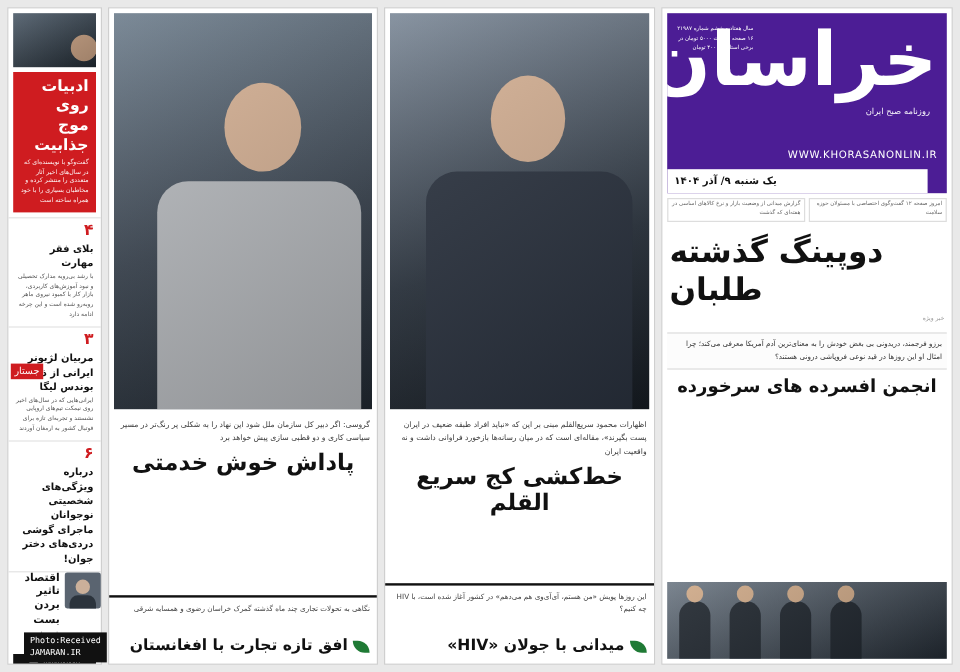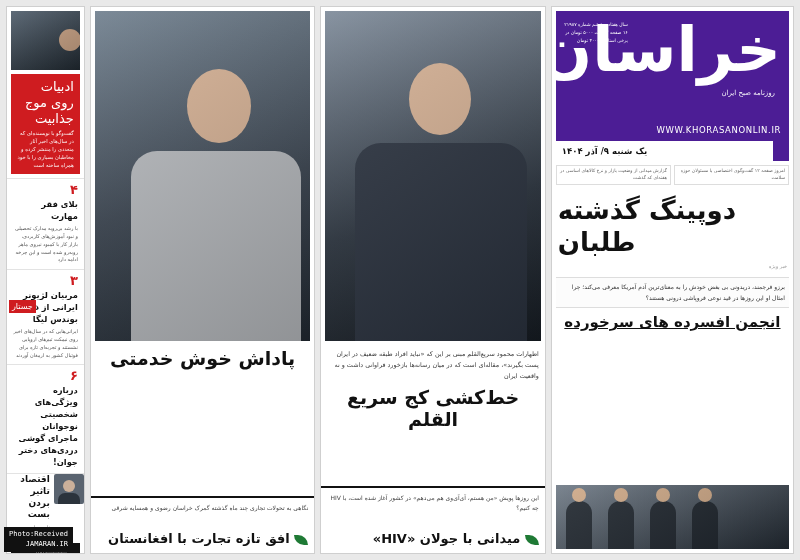--- a/index.html
+++ b/index.html
@@ -50,21 +50,21 @@
     width: 22px; height: 22px; border-radius: 50%;
     background: #c9a284;
   }
   .sb-red {
     background: #cf1c20;
     color: #fff;
     margin: 0 4px 4px 4px;
     padding: 5px 6px;
   }
   .sb-red .t1 {
-    font-size: 13px; font-weight: normal; line-height: 1.25;
+    font-size: 13px; font-weight: bold; line-height: 1.25;
   }
   .sb-red .t2 {
     font-size: 5.2px; line-height: 1.5; margin-top: 3px; opacity: .95;
   }
   .sb-item {
     padding: 4px 6px 5px 6px;
     border-top: 1px solid #e3e3e3;
     position: relative;
   }
   .sb-num {
@@ -245,47 +245,46 @@
     margin: 8px 4px 0 4px;
     border-top: 1px solid #ddd; border-bottom: 1px solid #ddd;
     padding: 4px 4px;
     font-size: 6px; color:#333; line-height:1.8;
     direction: rtl; text-align: right;
     background: #fcfcfc;
   }
   .r-head2 {
     margin: 5px 6px 4px 6px;
     font-size: 15px; font-weight: bold; color:#111;
-    direction: rtl; text-align: center; text-decoration: underline;
+    direction: rtl; text-align: center;
   }
   .r-photo {
     margin: auto 4px 4px 4px;
     height: 64px;
     background: linear-gradient(160deg,#6d7884,#242c35);
     position: relative;
   }
   .r-photo .p {
     position:absolute; bottom:0; width:26px; height:48px;
     background:#1e252d; border-radius: 12px 12px 0 0;
   }
   .r-photo .p::before{
     content:""; position:absolute; left:6px; top:-13px;
     width:14px;height:14px;border-radius:50%;background:#cfa987;
   }
 
   
   .watermark {
     position: absolute;
-    left: 4px; bottom: 8px;
+    left: 20px; bottom: 8px;
     background: #111; color: #fff;
     font-size: 7px; line-height: 1.35;
     padding: 3px 5px;
     font-family: "DejaVu Sans Mono", monospace;
     z-index: 20;
-    text-align: right;
   }
 </style>
 </head>
 <body>
 
 <div class="page">
 
   <div class="watermark">
     <div>Photo:Received</div>
     <div>JAMARAN.IR</div>
@@ -338,20 +337,21 @@
     </div>
   </div>
 
   <div class="stories">
 
     <div class="story">
       <div class="big-photo photo st-p1">
         <div class="face" style="left:92px; top:58px; width:64px; height:74px;"></div>
         <div class="suit" style="left:36px; top:140px; width:170px; height:190px; border-radius:26px 26px 0 0;"></div>
       </div>
+      <div class="lede">گروسی: اگر دبیر کل سازمان ملل شود این نهاد را به شکلی پر رنگ‌تر در مسیر سیاسی کاری و دو قطبی سازی پیش خواهد برد</div>
       <div class="headline">پاداش خوش خدمتی</div>
       <div class="foot">
         <div class="kick">نگاهی به تحولات تجاری چند ماه گذشته گمرک خراسان رضوی و همسایه شرقی</div>
         <div class="sub">
           <span class="leaf"></span>
           <span>افق تازه تجارت با افغانستان</span>
         </div>
       </div>
     </div>
 

